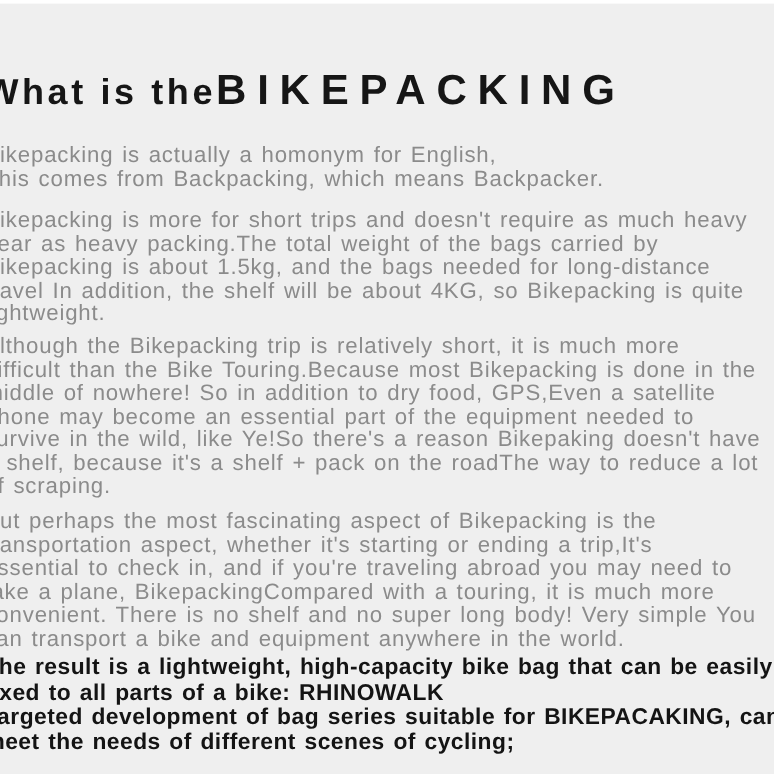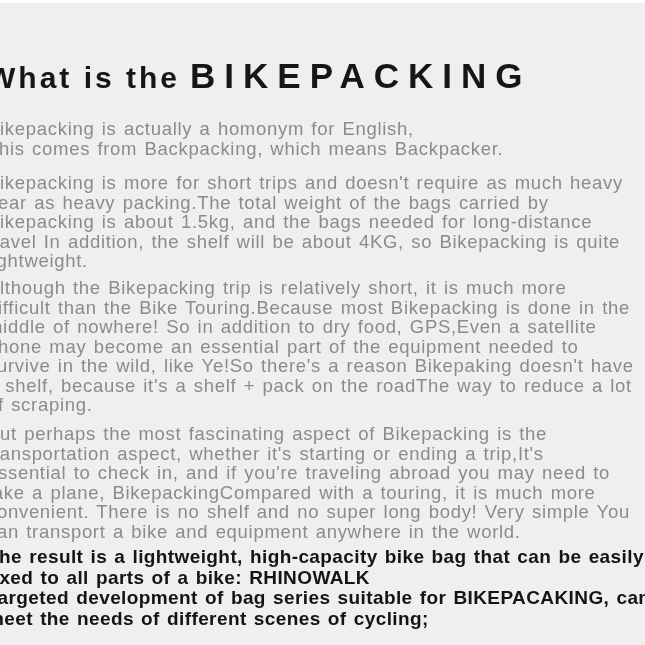--- a/index.html
+++ b/index.html
@@ -36,21 +36,21 @@
   }
   .title-prefix {
     font-weight: bold;
     font-size: 30px;
     letter-spacing: 3px;
   }
   .title-main {
     font-weight: bold;
     font-size: 35px;
     letter-spacing: 9px;
-    margin-left: 10px;
+    margin-left: 0;
   }
   .para {
     position: absolute;
     left: 0;
     width: 680px;
     font-size: 18.5px;
     line-height: 19.5px;
     letter-spacing: 0.7px;
     word-spacing: 1.5px;
     color: #8b8b8b;

